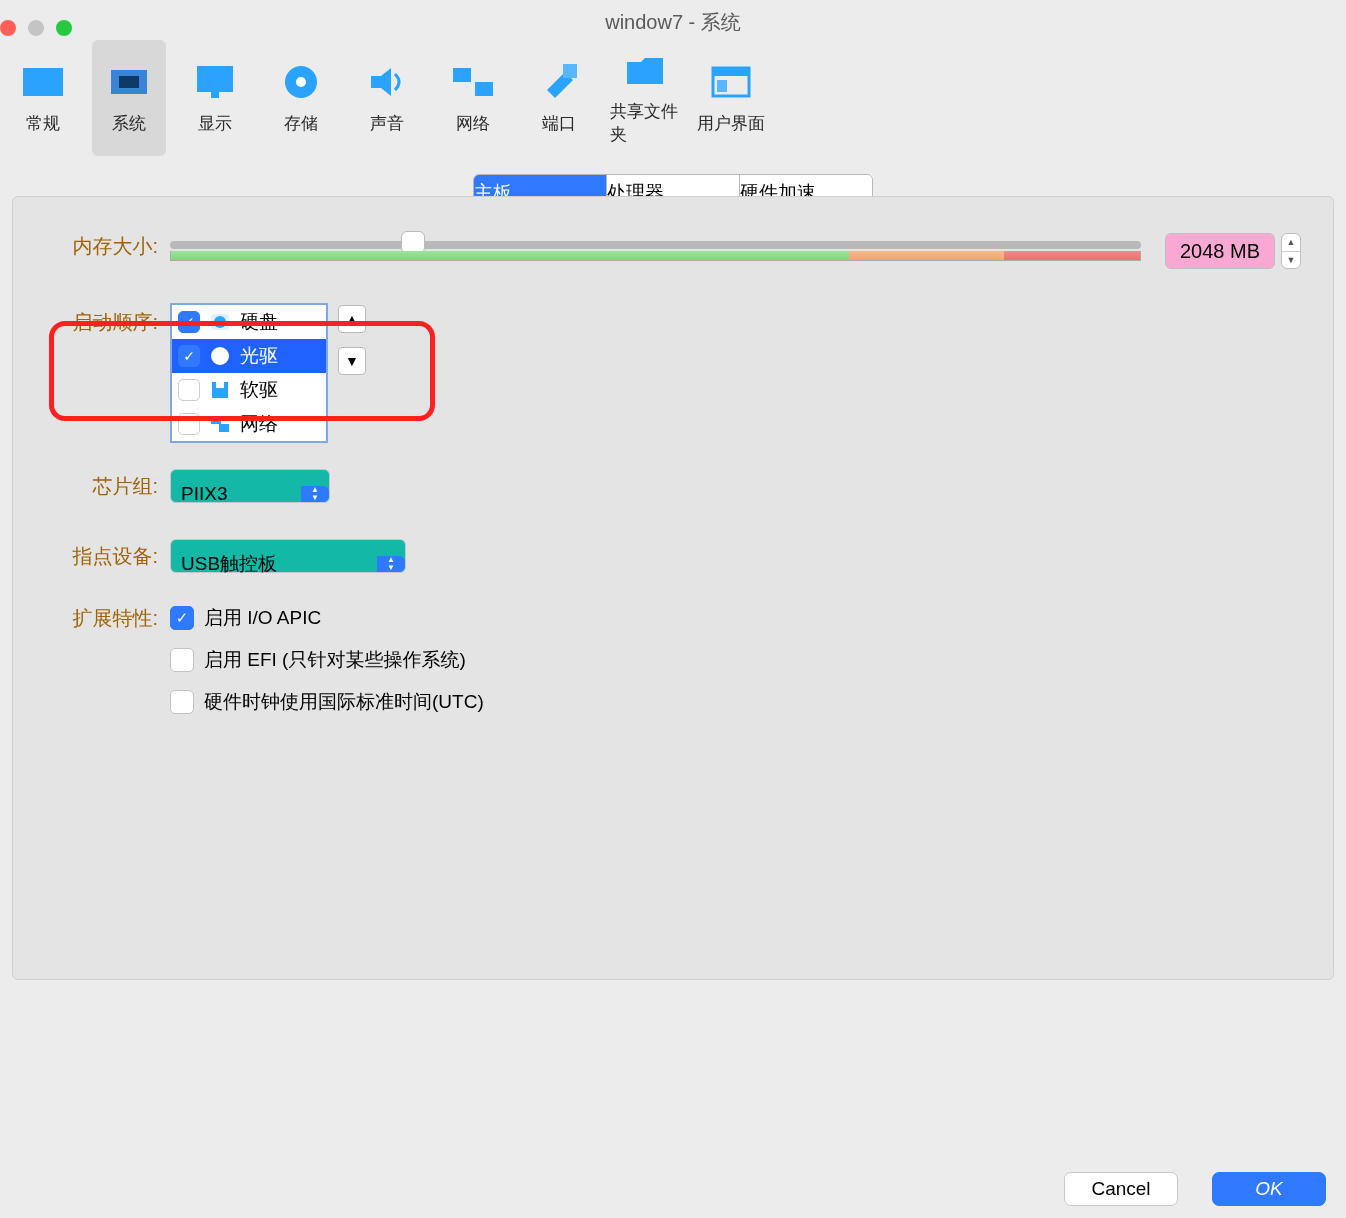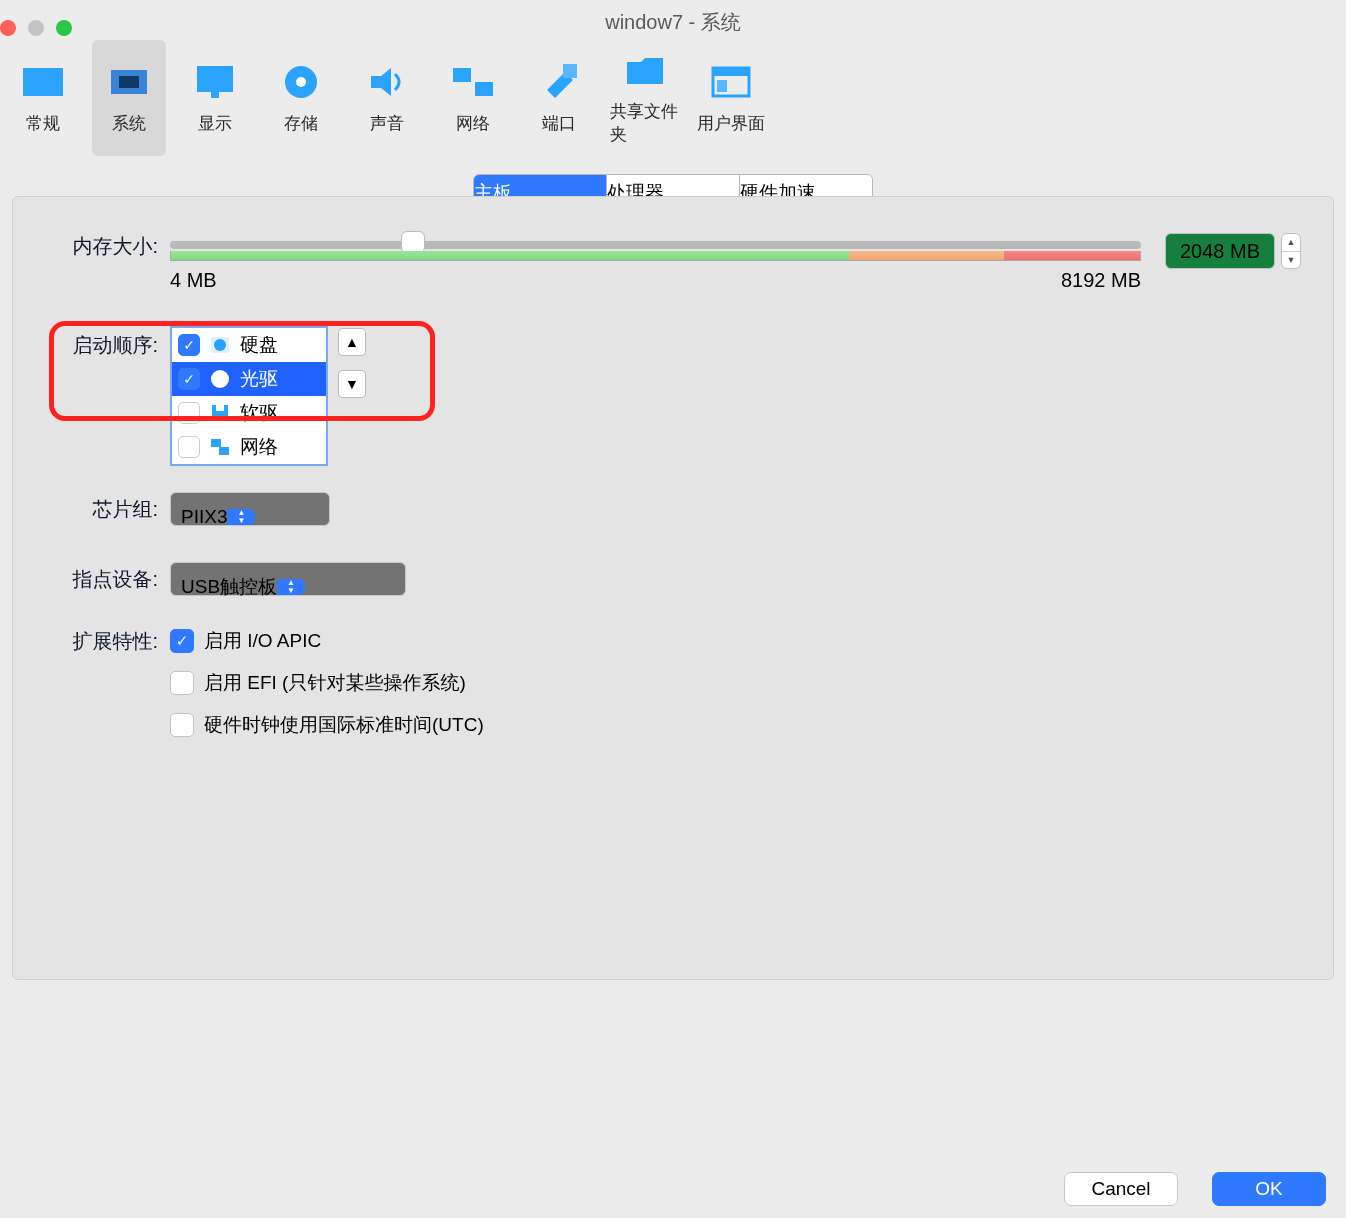--- a/index.html
+++ b/index.html
@@ -77,21 +77,21 @@
   padding: 36px 32px 40px 32px;
   height: 784px;
   position: relative;
 }
 .row { display: flex; align-items: center; margin-bottom: 26px; }
 .row-label {
   width: 125px;
   text-align: right;
   padding-right: 12px;
   font-size: 20px;
-  color: #0f172a;
+  color: #a16207;
   white-space: nowrap;
 }
 .memory-row { align-items: flex-start; }
 .slider-wrap { flex: 1; position: relative; padding-top: 8px; }
 .slider-track {
   height: 8px;
   background: #b9b9b9;
   border-radius: 4px;
   position: relative;
   margin-bottom: 2px;
@@ -119,21 +119,21 @@
 .memory-input {
   margin-left: 24px;
   display: flex;
   align-items: center;
   gap: 6px;
 }
 .mem-box {
   width: 110px;
   height: 36px;
   border: 1px solid #bfbfbf;
-  background: #15803d;
+  background: #f9a8d4;
   border-radius: 6px;
   display: flex; align-items: center; justify-content: center;
   font-size: 20px;
   padding: 0 6px;
 }
 .stepper {
   width: 20px; height: 36px;
   border: 1px solid #bfbfbf;
   border-radius: 6px;
   background: #fff;
@@ -183,24 +183,24 @@
   width: 28px; height: 28px;
   border: 1px solid #bbb;
   background: #fff;
   border-radius: 4px;
   font-size: 14px;
   cursor: pointer;
 }
 .select-box {
   display: flex;
   align-items: center;
-  justify-content: flex-start;
+  justify-content: space-between;
   height: 34px;
   border: 1px solid #c6c6c6;
-  background: #737373;
+  background: #14b8a6;
   border-radius: 6px;
   padding: 16px 0 0 10px;
   font-size: 19px;
 }
 .select-caret {
   width: 28px; height: 100%;
   background: #2f79ff;
   border-radius: 0 6px 6px 0;
   display: flex; flex-direction: column;
   align-items: center; justify-content: center;
@@ -222,21 +222,21 @@
   display: flex; gap: 34px;
 }
 .btn {
   width: 114px; height: 34px;
   border-radius: 7px;
   font-size: 19px;
   border: 1px solid #c8c8c8;
   background: #fff;
   cursor: pointer;
 }
-.btn.primary { background: #2f79ff; color: #fff; border-color: #2f79ff; }
+.btn.primary { background: #2f79ff; color: #fff; border-color: #2f79ff; font-style: italic; }
 </style>
 </head>
 <body>
 
 <div class="titlebar">
   <div class="traffic-lights">
     <div class="tl red"></div>
     <div class="tl yellow"></div>
     <div class="tl green"></div>
   </div>
@@ -339,24 +339,20 @@
       <div class="row-label">内存大小:</div>
       <div class="slider-wrap">
         <div class="slider-track">
           <div class="slider-thumb" id="thumb" style="left: 25%;"></div>
         </div>
         <div class="slider-gradient" id="gradient">
             <div class="grad-green" style="width: 70%;"></div>
             <div class="grad-orange" style="width: 16%;"></div>
             <div class="grad-red" style="width: 14%;"></div>
           </div>
-        <div class="slider-labels">
-          <span>4 MB</span>
-          <span>8192 MB</span>
-        </div>
       </div>
       <div class="memory-input">
         <div class="mem-box">2048 MB</div>
         <div class="stepper">
           <div>▲</div>
           <div>▼</div>
         </div>
       </div>
     </div>
 

